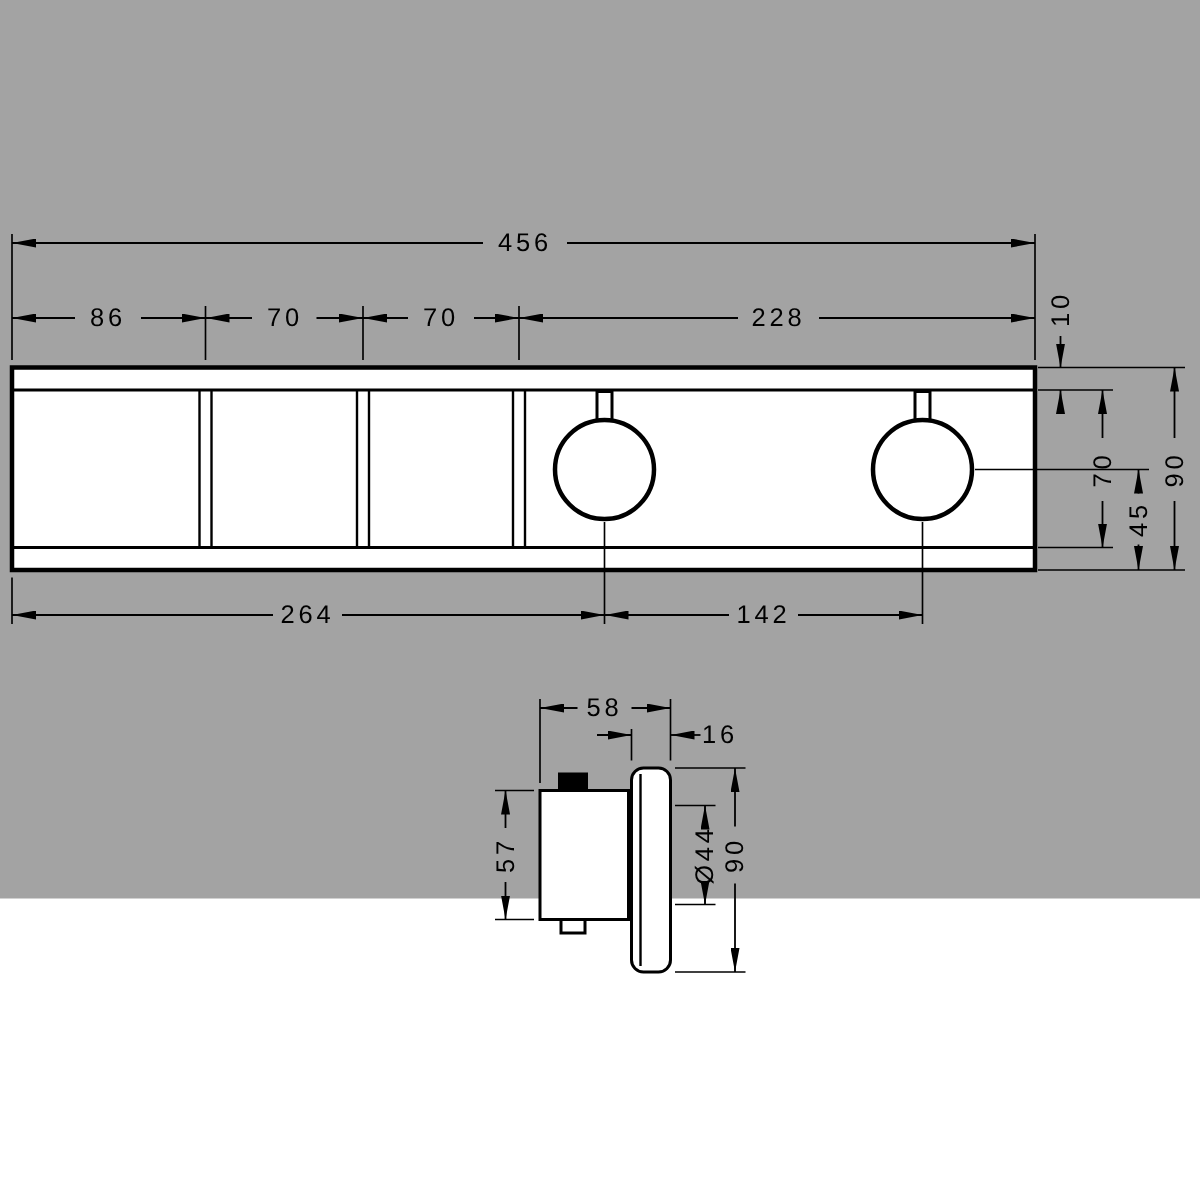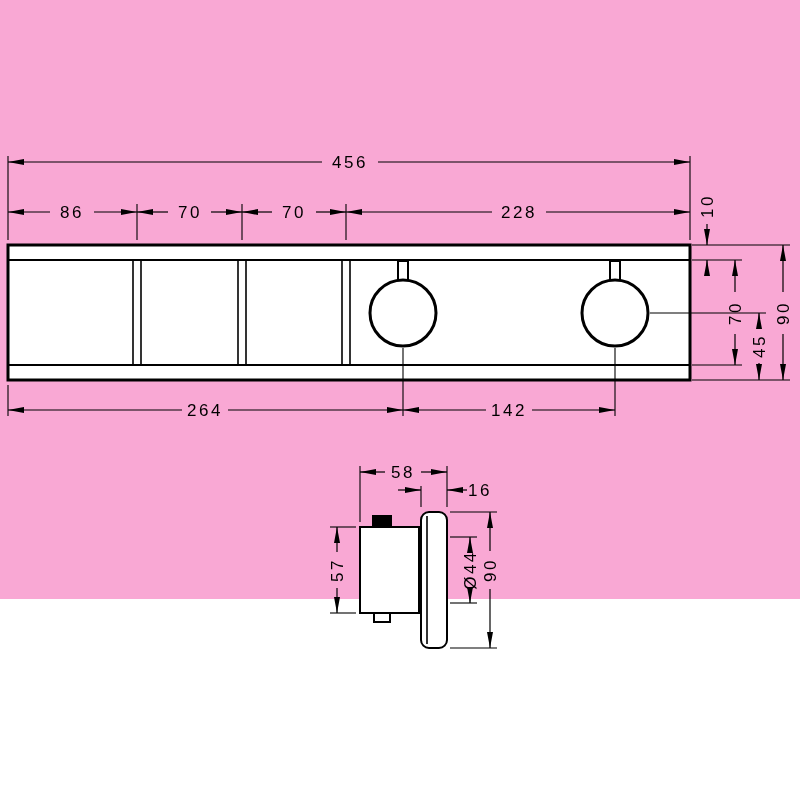--- a/index.html
+++ b/index.html
@@ -7,21 +7,21 @@
     padding: 0;
     background: #ffffff;
     width: 800px;
     height: 800px;
     font-family: "Liberation Sans", sans-serif;
   }
   #stage {
     position: relative;
     width: 800px;
     height: 599px;
-    background: #f9a8d4;
+    background: #a3a3a3;
   }
   svg { display: block; }
   .outline { fill: #ffffff; stroke: #000000; }
   .thick  { stroke-width: 3; }
   .mid    { stroke-width: 2; }
   .thin   { stroke-width: 1.6; }
   .dimline { stroke: #000000; stroke-width: 1.2; fill: none; }
   .extline { stroke: #000000; stroke-width: 1.1; fill: none; }
   .dim-text {
     font-family: "Liberation Sans", sans-serif;

